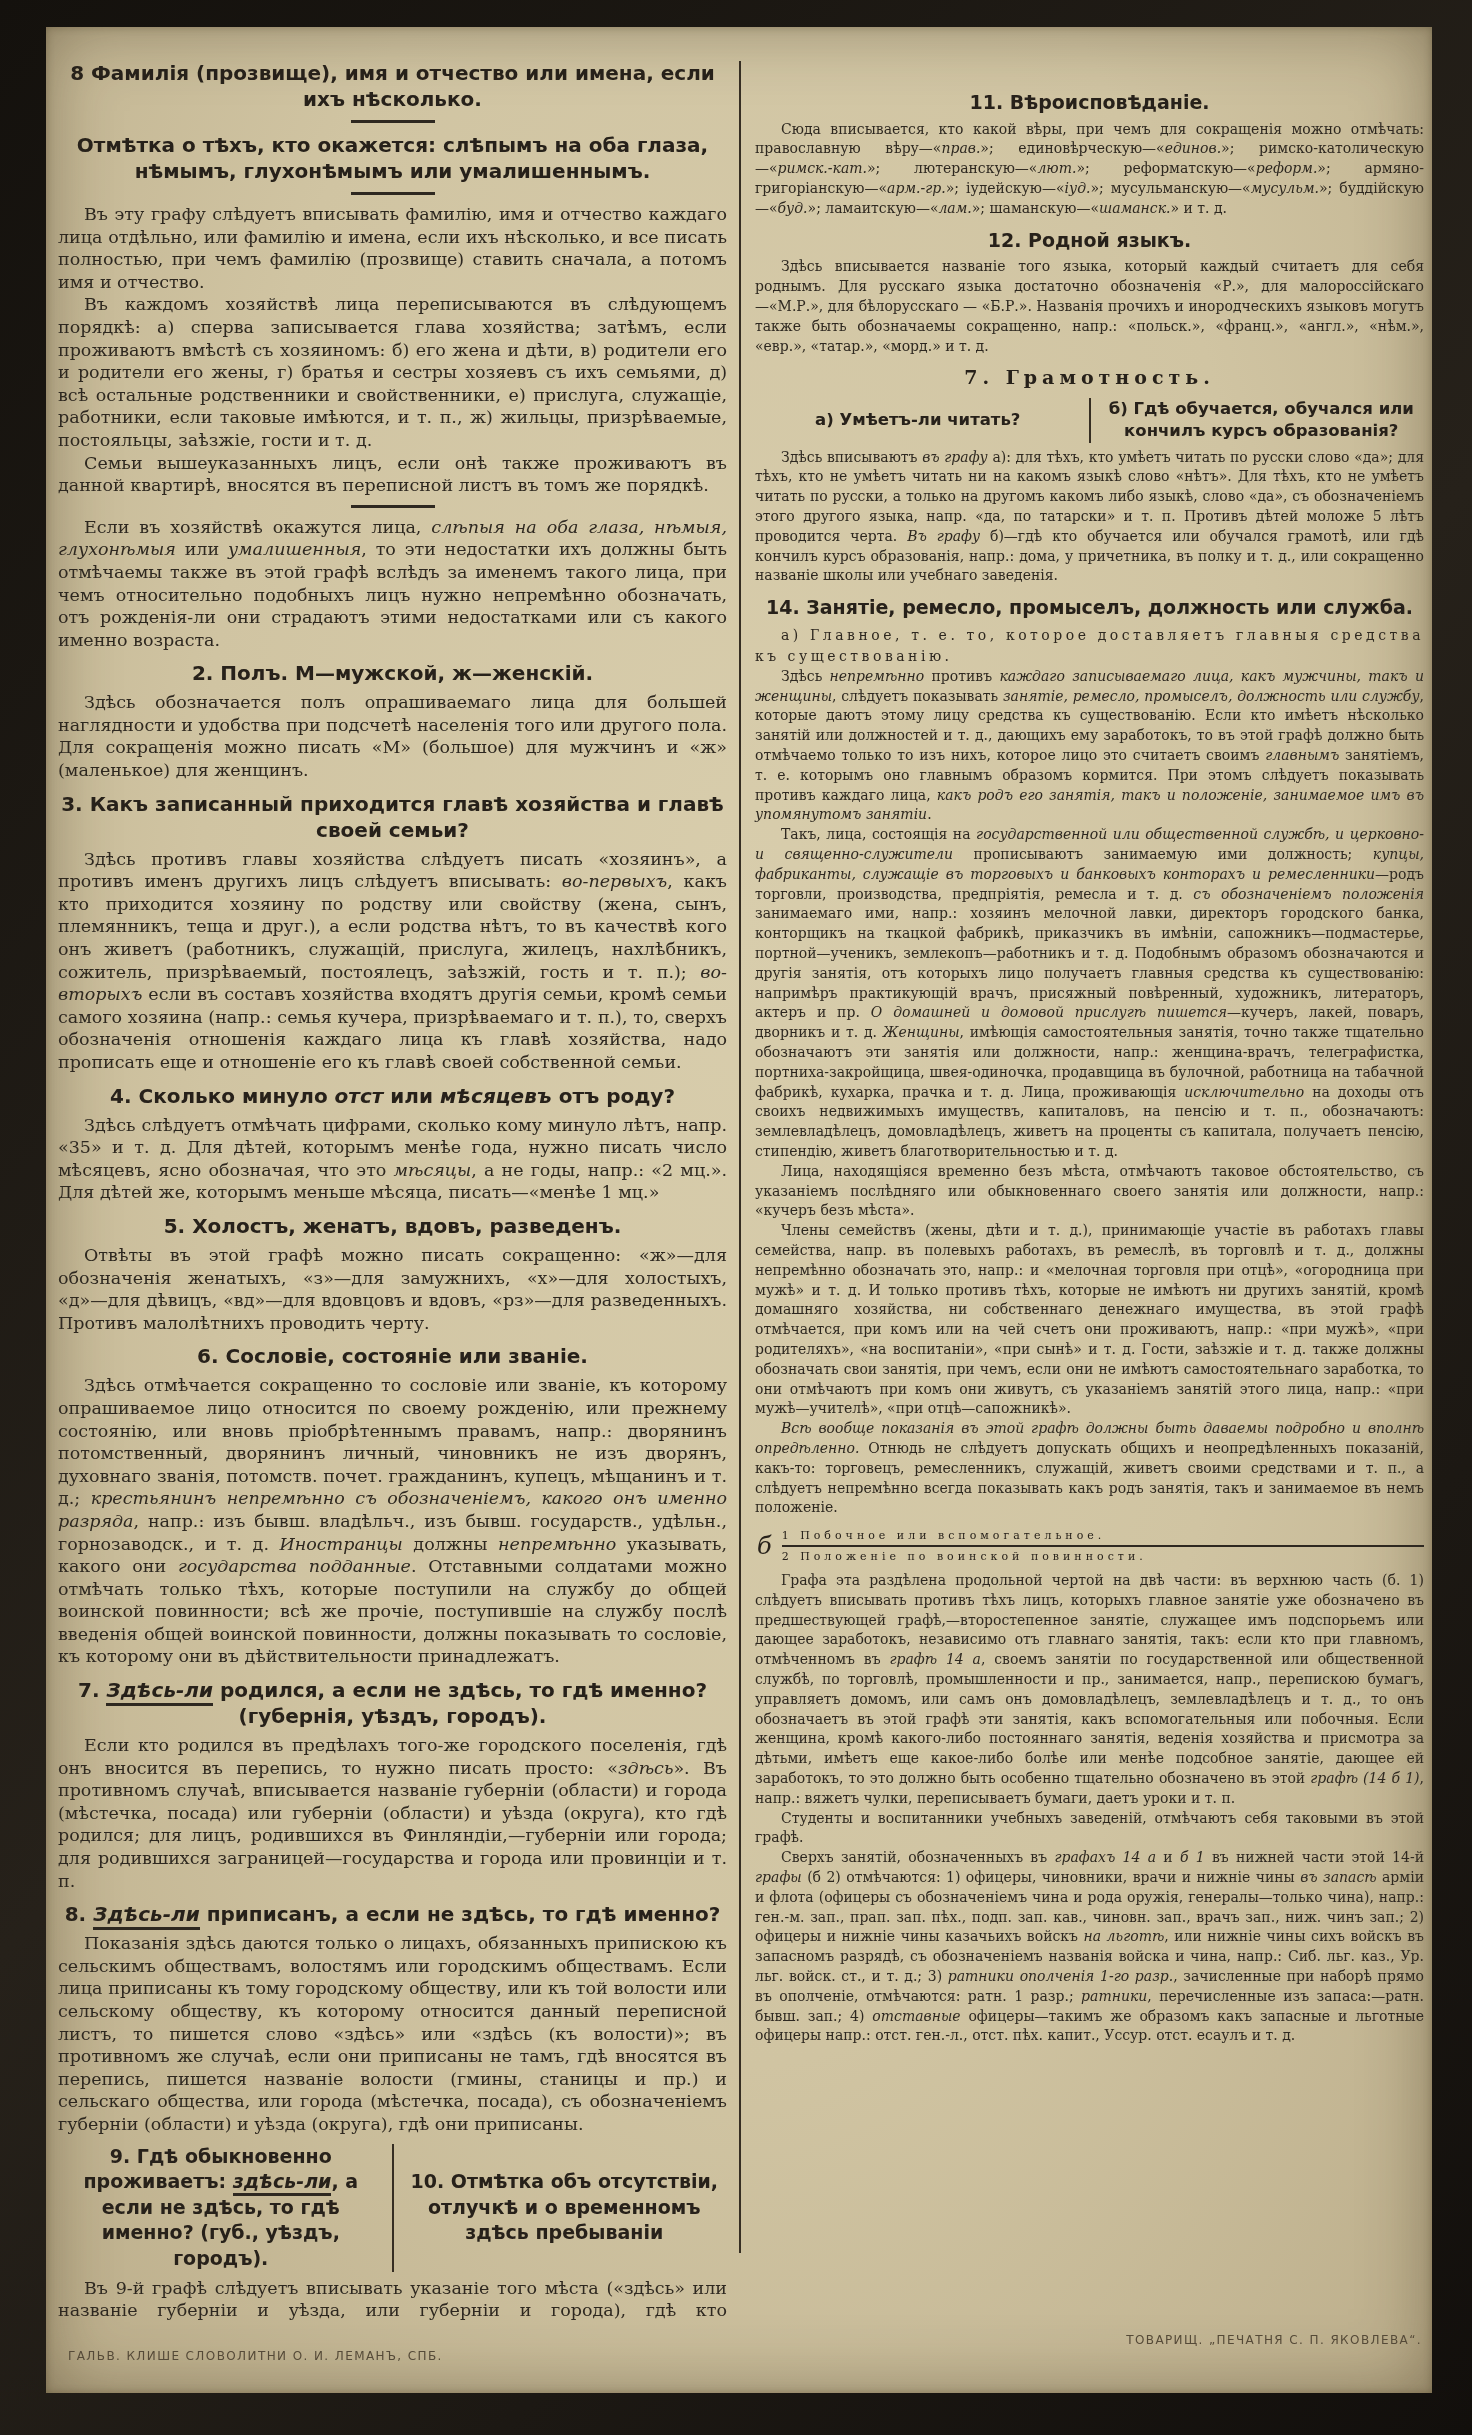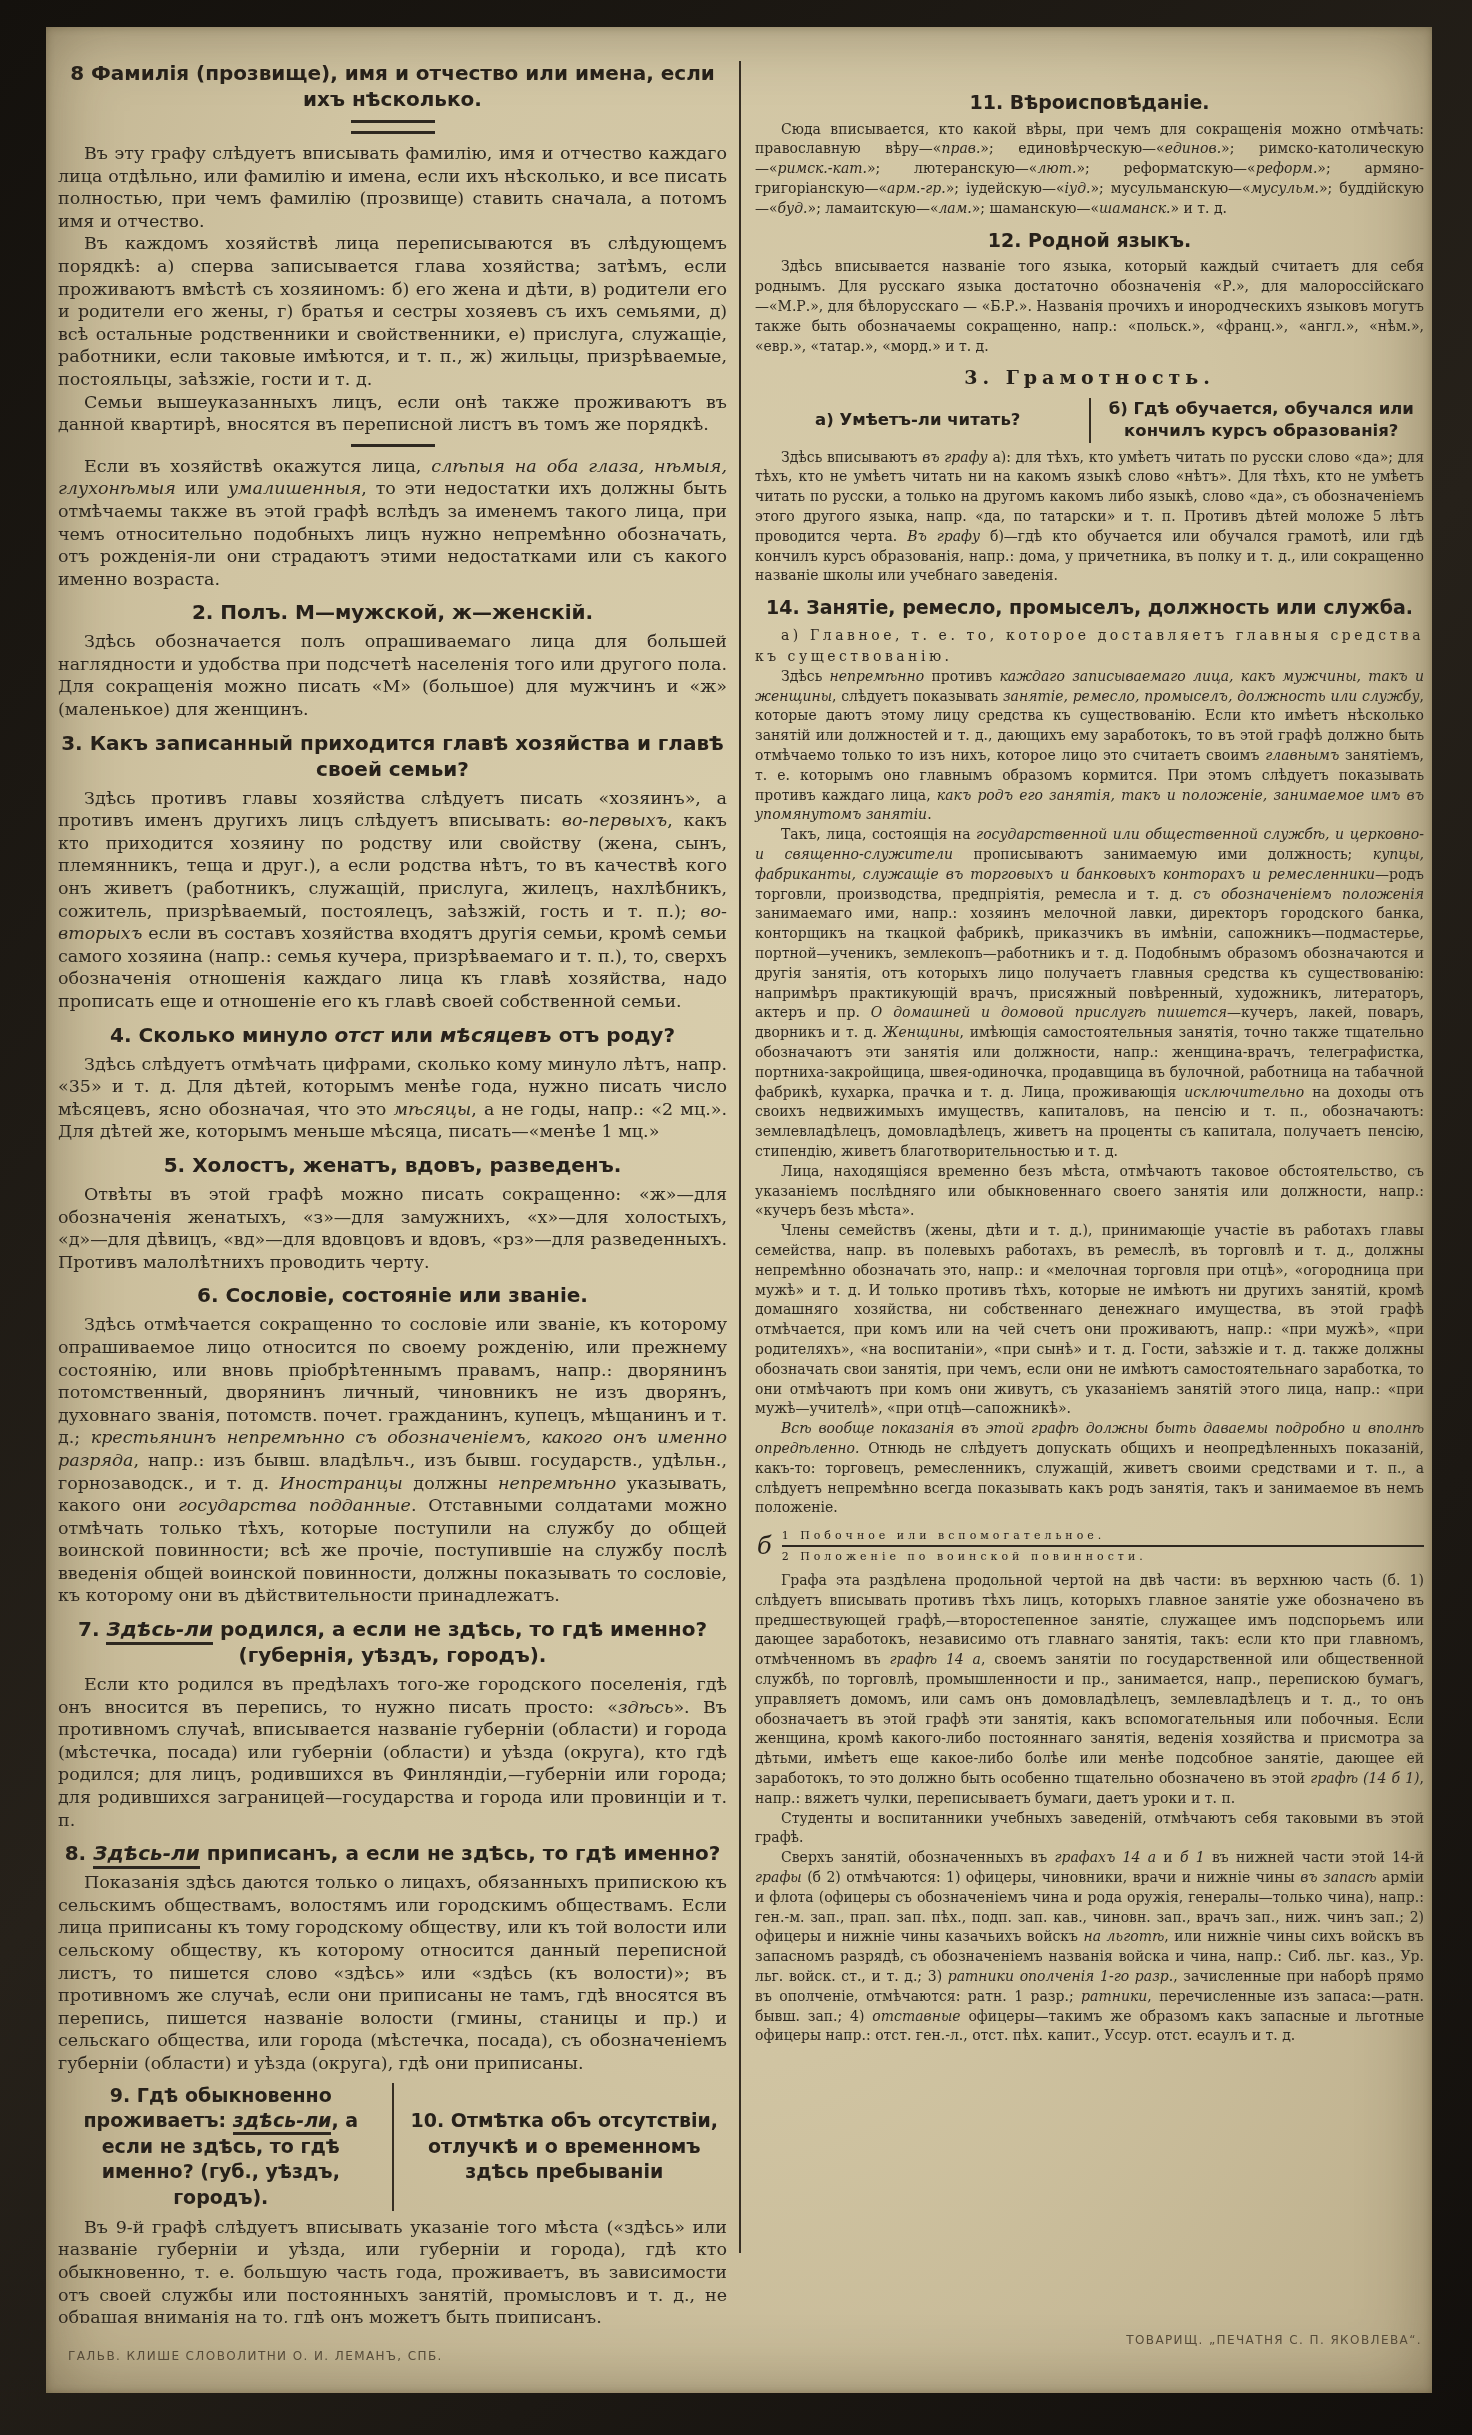--- a/index.html
+++ b/index.html
@@ -46,20 +46,21 @@
 </style>
 </head>
 <body>
 
 <div class="photo">
   <div class="paper">
     <div class="cols">
       <div class="col col-left">
           <div class="h">8 Фамилія (прозвище), имя и отчество или имена, если ихъ нѣсколько.</div>
           <div class="rule"></div>
+          <div class="h">Отмѣтка о тѣхъ, кто окажется: слѣпымъ на оба глаза, нѣмымъ, глухонѣмымъ или умалишеннымъ.</div>
           <div class="rule"></div>
           <div class="p">Въ эту графу слѣдуетъ вписывать фамилію, имя и отчество каждаго лица отдѣльно, или фамилію и имена, если ихъ нѣсколько, и все писать полностью, при чемъ фамилію (прозвище) ставить сначала, а потомъ имя и отчество.</div>
           <div class="p">Въ каждомъ хозяйствѣ лица переписываются въ слѣдующемъ порядкѣ: а) сперва записывается глава хозяйства; затѣмъ, если проживаютъ вмѣстѣ съ хозяиномъ: б) его жена и дѣти, в) родители его и родители его жены, г) братья и сестры хозяевъ съ ихъ семьями, д) всѣ остальные родственники и свойственники, е) прислуга, служащіе, работники, если таковые имѣются, и т. п., ж) жильцы, призрѣваемые, постояльцы, заѣзжіе, гости и т. д.</div>
           <div class="p">Семьи вышеуказанныхъ лицъ, если онѣ также проживаютъ въ данной квартирѣ, вносятся въ переписной листъ въ томъ же порядкѣ.</div>
           <div class="rule"></div>
           <div class="p">Если въ хозяйствѣ окажутся лица, <i>слѣпыя на оба глаза, нѣмыя, глухонѣмыя</i> или <i>умалишенныя</i>, то эти недостатки ихъ должны быть отмѣчаемы также въ этой графѣ вслѣдъ за именемъ такого лица, при чемъ относительно подобныхъ лицъ нужно непремѣнно обозначать, отъ рожденія-ли они страдаютъ этими недостатками или съ какого именно возраста.</div>
           <div class="h">2. Полъ. М—мужской, ж—женскій.</div>
           <div class="p">Здѣсь обозначается полъ опрашиваемаго лица для большей наглядности и удобства при подсчетѣ населенія того или другого пола. Для сокращенія можно писать «М» (большое) для мужчинъ и «ж» (маленькое) для женщинъ.</div>
           <div class="h">3. Какъ записанный приходится главѣ хозяйства и главѣ своей семьи?</div>
           <div class="p">Здѣсь противъ главы хозяйства слѣдуетъ писать «хозяинъ», а противъ именъ другихъ лицъ слѣдуетъ вписывать: <i>во-первыхъ</i>, какъ кто приходится хозяину по родству или свойству (жена, сынъ, племянникъ, теща и друг.), а если родства нѣтъ, то въ качествѣ кого онъ живетъ (работникъ, служащій, прислуга, жилецъ, нахлѣбникъ, сожитель, призрѣваемый, постоялецъ, заѣзжій, гость и т. п.); <i>во-вторыхъ</i> если въ составъ хозяйства входятъ другія семьи, кромѣ семьи самого хозяина (напр.: семья кучера, призрѣваемаго и т. п.), то, сверхъ обозначенія отношенія каждаго лица къ главѣ хозяйства, надо прописать еще и отношеніе его къ главѣ своей собственной семьи.</div>
@@ -79,21 +80,21 @@
             <div class="split-r">10. Отмѣтка объ отсутствіи, отлучкѣ и о временномъ здѣсь пребываніи</div>
           </div>
           <div class="p">Въ 9-й графѣ слѣдуетъ вписывать указаніе того мѣста («здѣсь» или названіе губерніи и уѣзда, или губерніи и города), гдѣ кто обыкновенно, т. е. большую часть года, проживаетъ, въ зависимости отъ своей службы или постоянныхъ занятій, промысловъ и т. д., не обращая вниманія на то, гдѣ онъ можетъ быть приписанъ.</div>
         </div>
       <div class="vrule"></div>
       <div class="col col-right">
           <div class="h">11. Вѣроисповѣданіе.</div>
           <div class="p">Сюда вписывается, кто какой вѣры, при чемъ для сокращенія можно отмѣчать: православную вѣру—«<i>прав.</i>»; единовѣрческую—«<i>единов.</i>»; римско-католическую—«<i>римск.-кат.</i>»; лютеранскую—«<i>лют.</i>»; реформатскую—«<i>реформ.</i>»; армяно-григоріанскую—«<i>арм.-гр.</i>»; іудейскую—«<i>іуд.</i>»; мусульманскую—«<i>мусульм.</i>»; буддійскую—«<i>буд.</i>»; ламаитскую—«<i>лам.</i>»; шаманскую—«<i>шаманск.</i>» и т. д.</div>
           <div class="h">12. Родной языкъ.</div>
           <div class="p">Здѣсь вписывается названіе того языка, который каждый считаетъ для себя роднымъ. Для русскаго языка достаточно обозначенія «Р.», для малороссійскаго—«М.Р.», для бѣлорусскаго — «Б.Р.». Названія прочихъ и инородческихъ языковъ могутъ также быть обозначаемы сокращенно, напр.: «польск.», «франц.», «англ.», «нѣм.», «евр.», «татар.», «морд.» и т. д.</div>
-          <div class="h sp serif">3. Грамотность.</div>
+          <div class="h sp serif">7. Грамотность.</div>
           <div class="split">
             <div class="split-l">а) Умѣетъ-ли читать?</div>
             <div class="split-d"></div>
             <div class="split-r">б) Гдѣ обучается, обучался или кончилъ курсъ образованія?</div>
           </div>
           <div class="p">Здѣсь вписываютъ <i>въ графу</i> а): для тѣхъ, кто умѣетъ читать по русски слово «да»; для тѣхъ, кто не умѣетъ читать ни на какомъ языкѣ слово «нѣтъ». Для тѣхъ, кто не умѣетъ читать по русски, а только на другомъ какомъ либо языкѣ, слово «да», съ обозначеніемъ этого другого языка, напр. «да, по татарски» и т. п. Противъ дѣтей моложе 5 лѣтъ проводится черта. <i>Въ графу</i> б)—гдѣ кто обучается или обучался грамотѣ, или гдѣ кончилъ курсъ образованія, напр.: дома, у причетника, въ полку и т. д., или сокращенно названіе школы или учебнаго заведенія.</div>
           <div class="h">14. Занятіе, ремесло, промыселъ, должность или служба.</div>
           <div class="p sp">а) Главное, т. е. то, которое доставляетъ главныя средства къ существованію.</div>
           <div class="p">Здѣсь <i>непремѣнно</i> противъ <i>каждаго записываемаго лица, какъ мужчины, такъ и женщины</i>, слѣдуетъ показывать <i>занятіе, ремесло, промыселъ, должность или службу</i>, которые даютъ этому лицу средства къ существованію. Если кто имѣетъ нѣсколько занятій или должностей и т. д., дающихъ ему заработокъ, то въ этой графѣ должно быть отмѣчаемо только то изъ нихъ, которое лицо это считаетъ своимъ <i>главнымъ</i> занятіемъ, т. е. которымъ оно главнымъ образомъ кормится. При этомъ слѣдуетъ показывать противъ каждаго лица, <i>какъ родъ его занятія, такъ и положеніе, занимаемое имъ въ упомянутомъ занятіи</i>.</div>
           <div class="p">Такъ, лица, состоящія на <i>государственной или общественной службѣ, и церковно- и священно-служители</i> прописываютъ занимаемую ими должность; <i>купцы, фабриканты, служащіе въ торговыхъ и банковыхъ конторахъ и ремесленники</i>—родъ торговли, производства, предпріятія, ремесла и т. д. <i>съ обозначеніемъ положенія</i> занимаемаго ими, напр.: хозяинъ мелочной лавки, директоръ городского банка, конторщикъ на ткацкой фабрикѣ, приказчикъ въ имѣніи, сапожникъ—подмастерье, портной—ученикъ, землекопъ—работникъ и т. д. Подобнымъ образомъ обозначаются и другія занятія, отъ которыхъ лицо получаетъ главныя средства къ существованію: напримѣръ практикующій врачъ, присяжный повѣренный, художникъ, литераторъ, актеръ и пр. <i>О домашней и домовой прислугѣ пишется</i>—кучеръ, лакей, поваръ, дворникъ и т. д. <i>Женщины</i>, имѣющія самостоятельныя занятія, точно также тщательно обозначаютъ эти занятія или должности, напр.: женщина-врачъ, телеграфистка, портниха-закройщица, швея-одиночка, продавщица въ булочной, работница на табачной фабрикѣ, кухарка, прачка и т. д. Лица, проживающія <i>исключительно</i> на доходы отъ своихъ недвижимыхъ имуществъ, капиталовъ, на пенсію и т. п., обозначаютъ: землевладѣлецъ, домовладѣлецъ, живетъ на проценты съ капитала, получаетъ пенсію, стипендію, живетъ благотворительностью и т. д.</div>

